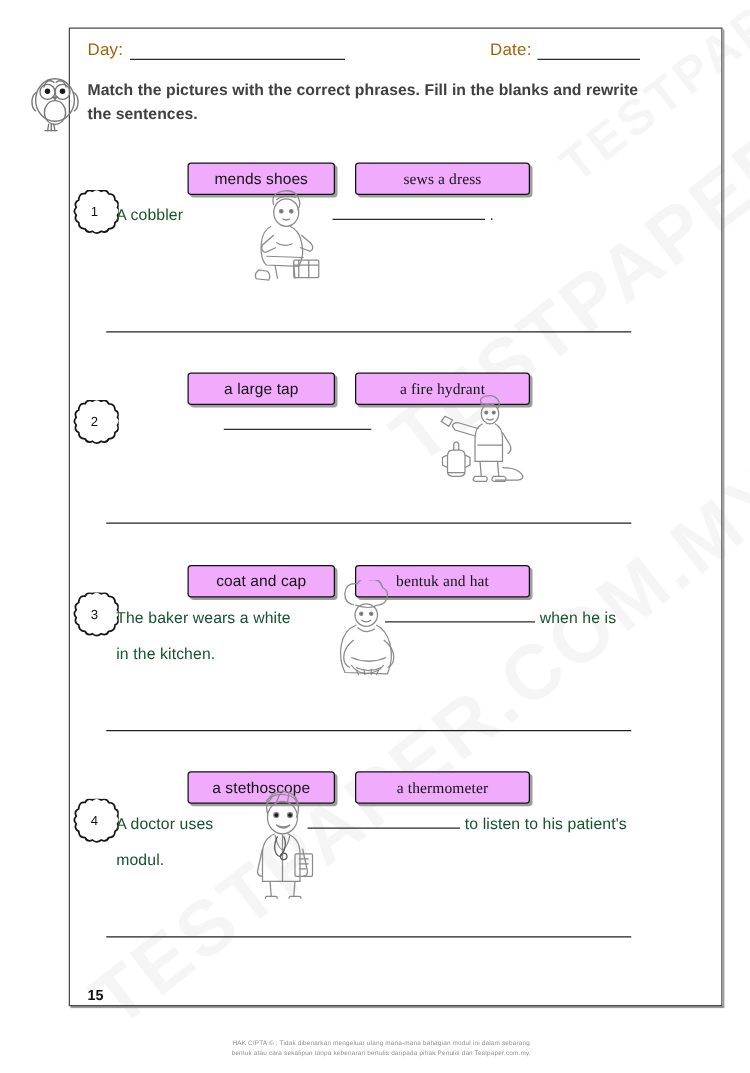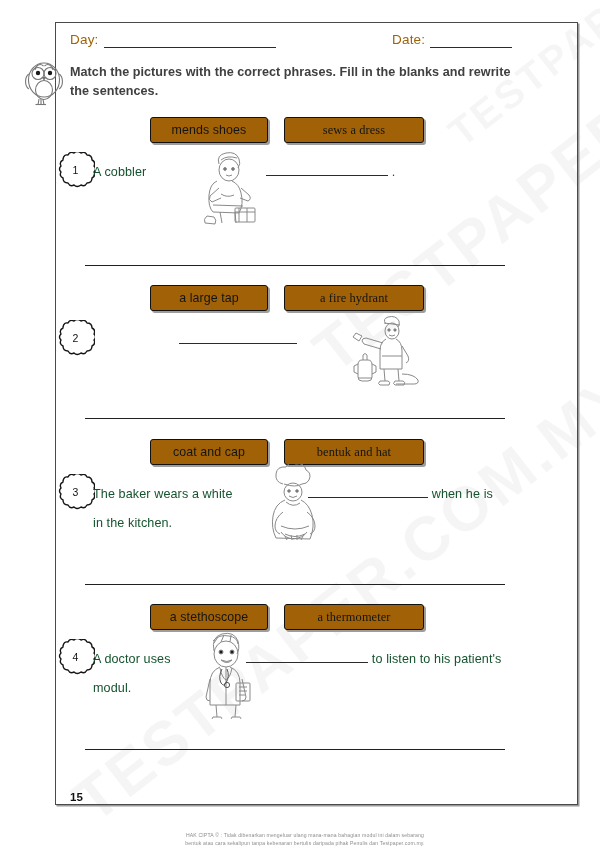--- a/index.html
+++ b/index.html
@@ -123,25 +123,25 @@
 
   
   .choice-row {
     position: absolute;
     top: 0;
     left: 0;
     height: 32px;
   }
   .choice-box {
     position: absolute;
-    top: 7px;
+    top: 20px;
     height: 26px;
     border: 1.6px solid #111;
     border-radius: 3px;
-    background: #a16207;
+    background: #f0abfc;
     box-shadow: 2px 2px 0 #9d9d9d;
     box-sizing: border-box;
     display: flex;
     align-items: center;
     justify-content: center;
     font-size: 12.4px;
     color: #141414;
     letter-spacing: 0.1px;
   }
   .choice-a { left: 95px;  width: 118px; }

